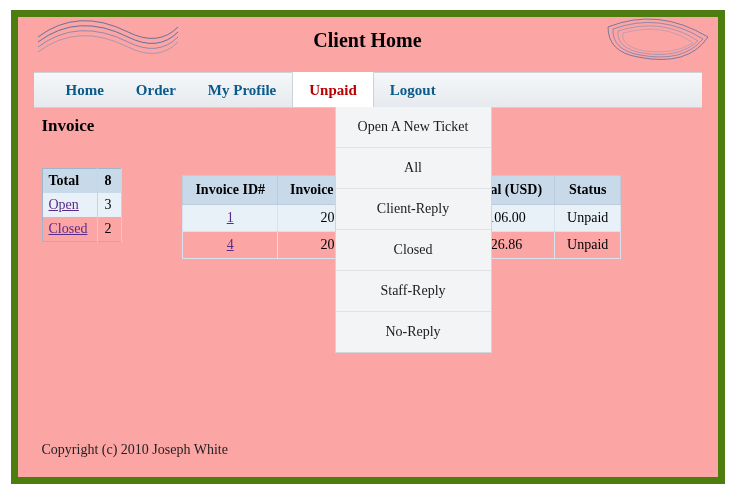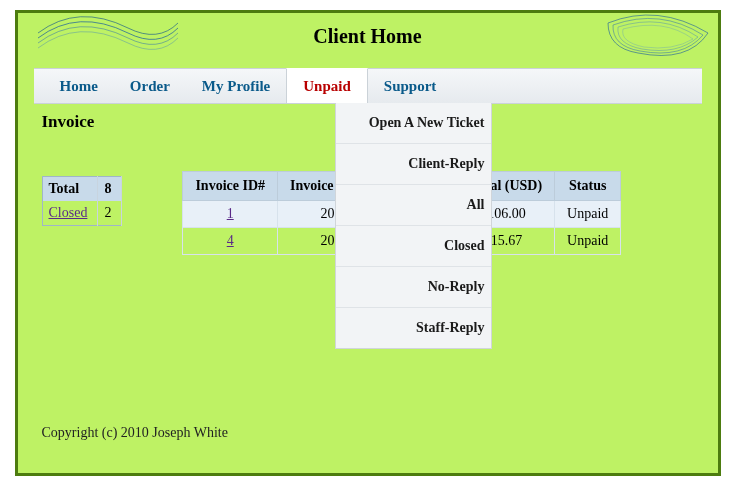--- a/index.html
+++ b/index.html
@@ -6,26 +6,26 @@
     margin: 0;
     padding: 0;
     font-family: Georgia, 'Times New Roman', serif;
     background: #fff;
     width: 735px;
     height: 501px;
     box-sizing: border-box;
     position: relative;
   }
   .outer {
-    border: 3px solid #4d7c0f;
+    border: 7px solid #4d7c0f;
     width: 700px;
     margin: 10px auto;
     height: 460px;
     position: relative;
-    background: #bef264;
+    background: #fca5a5;
     overflow: hidden;
   }
   .header {
     position: relative;
     height: 55px;
     text-align: center;
   }
   .header h1 {
     margin: 0;
     padding-top: 12px;
@@ -39,21 +39,21 @@
   }
   .wave-left { left: 20px; }
   .wave-right { right: 0; }
   .navbar {
     background: linear-gradient(#f5f7f9, #e6eaee);
     border-top: 1px solid #cbd2d8;
     border-bottom: 1px solid #cbd2d8;
     height: 34px;
     display: flex;
     align-items: center;
-    padding: 0 10px;
+    padding: 0 16px;
     position: relative;
     margin: 0 16px;
   }
   .navbar .item {
     padding: 0 16px;
     font-size: 15px;
     font-weight: bold;
     color: #0a5a8a;
     line-height: 34px;
     cursor: pointer;
@@ -72,22 +72,22 @@
     position: absolute;
     top: 90px;
     left: 317px;
     width: 155px;
     background: #f2f4f6;
     border: 1px solid #d0d5da;
     border-top: none;
     z-index: 10;
   }
   .dropdown .ditem {
-    text-align: right;
-    font-weight: bold;
+    text-align: center;
+    font-weight: normal;
     font-size: 14px;
     color: #1a1a1a;
     padding: 12px 6px;
     border-bottom: 1px solid #dfe3e7;
     cursor: pointer;
   }
   .dropdown .ditem:last-child { border-bottom: none; }
   .content {
     padding: 10px 24px;
     display: flex;
@@ -130,21 +130,21 @@
   }
   .inv-table td {
     padding: 5px 12px;
     text-align: center;
     border: 1px solid #d7e2ec;
   }
   .inv-table tr.alt td { background: #e8f0f8; }
   .inv-table .ilink { color: #5a2a88; text-decoration: underline; cursor: pointer; }
   .footer {
     position: absolute;
-    bottom: 32px;
+    bottom: 19px;
     left: 24px;
     font-size: 14px;
     color: #222;
   }
 </style>
 </head>
 <body>
 
 <div class="outer">
 
@@ -166,40 +166,44 @@
       </svg>
     </div>
     <h1>Client Home</h1>
   </div>
 
   <div class="navbar">
     <div class="item">Home</div>
     <div class="item">Order</div>
     <div class="item">My Profile</div>
     <div class="item active">Unpaid</div>
-    <div class="item">Support</div>
+    <div class="item">Logout</div>
   </div>
 
   <div class="dropdown">
     <div class="ditem">Open A New Ticket</div>
+    <div class="ditem">All</div>
     <div class="ditem">Client-Reply</div>
-    <div class="ditem">All</div>
     <div class="ditem">Closed</div>
+    <div class="ditem">Staff-Reply</div>
     <div class="ditem">No-Reply</div>
-    <div class="ditem">Staff-Reply</div>
   </div>
 
   <div class="tickets-h">Invoice</div>
 
   <div class="content">
     <table class="small-table">
       <tbody>
           <tr class="hrow">
         <td>Total</td>
         <td>8</td>
+      </tr>
+      <tr class="row-alt">
+        <td><span class="link">Open</span></td>
+        <td>3</td>
       </tr>
       <tr>
         <td><span class="link">Closed</span></td>
         <td>2</td>
       </tr>
     </tbody>
       </table>
 
     <table class="inv-table">
       <tbody>
@@ -214,21 +218,21 @@
         <td><span class="ilink">1</span></td>
         <td>20</td>
         <td></td>
         <td>106.00</td>
         <td>Unpaid</td>
       </tr>
       <tr>
         <td><span class="ilink">4</span></td>
         <td>20</td>
         <td></td>
-        <td>15.67</td>
+        <td>26.86</td>
         <td>Unpaid</td>
       </tr>
     </tbody>
       </table>
   </div>
 
   <div class="footer">Copyright (c) 2010 Joseph White</div>
 </div>
 
 </body></html>

